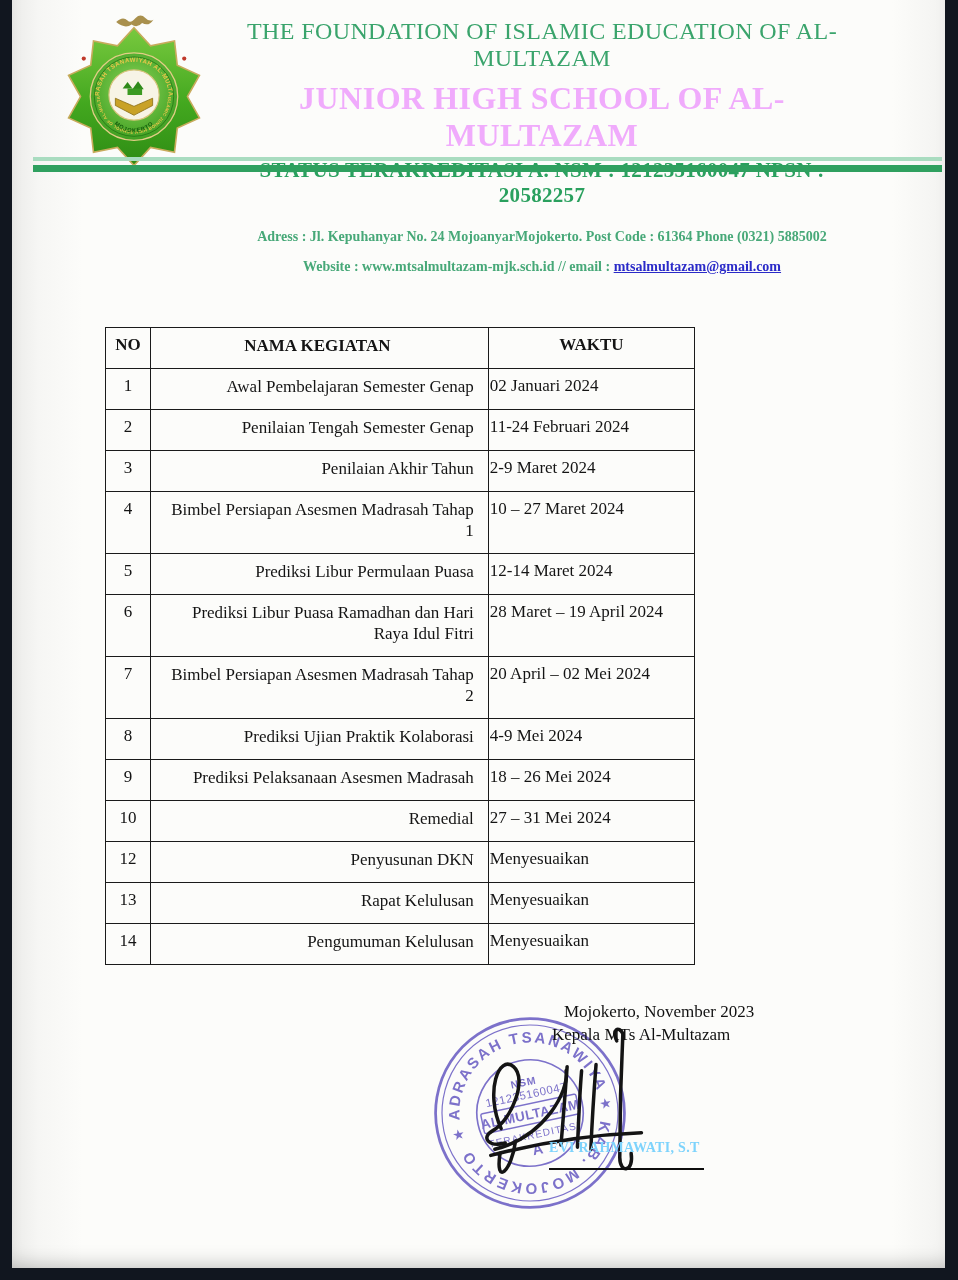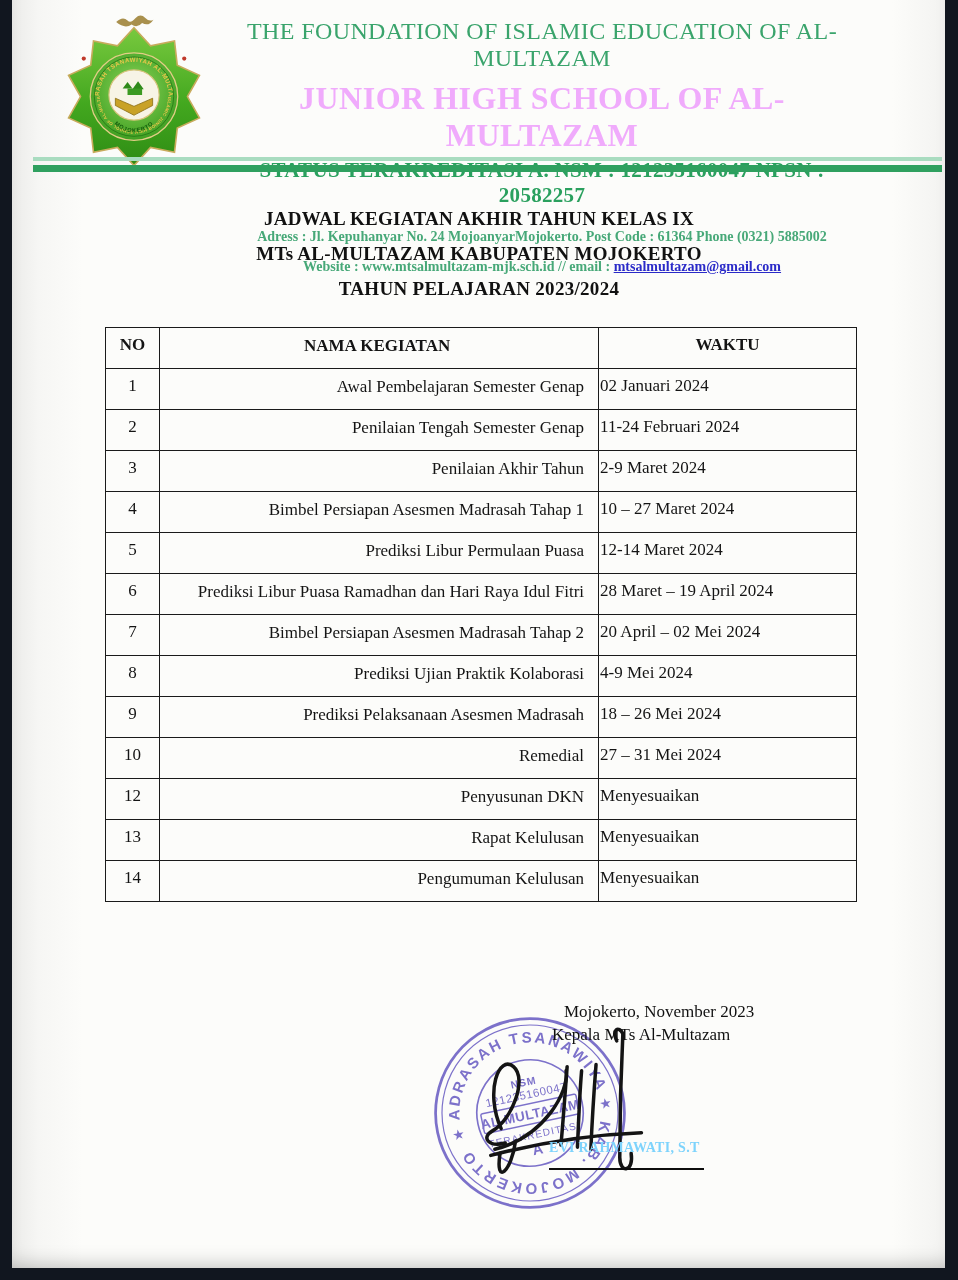--- a/index.html
+++ b/index.html
@@ -30,21 +30,21 @@
   .rule .thin{height:4px;background:#a9dcc0}
   .rule .gap{height:4px}
   .rule .thick{height:7px;background:#2fa05f}
 
   
   .title-block{position:absolute;left:0;top:208px;width:958px;text-align:center;color:#111}
   .title-block p{margin:0 0 13px;font-size:19px;font-weight:700;letter-spacing:.3px}
 
   
   table.sched{
-    position:absolute;left:105px;top:327px;width:752px;
+    position:absolute;left:105px;top:327px;width:590px;
     border-collapse:collapse;color:#141414;font-size:17px;
   }
   table.sched th,table.sched td{
     border:1.6px solid #1a1a1a;vertical-align:top;padding-top:7px;padding-bottom:12px;
   }
   table.sched th{font-weight:700;text-align:center;height:40px;box-sizing:border-box}
   table.sched td{height:41px;box-sizing:border-box}
   .c-no{width:50px;text-align:center}
   .c-act{width:405px;text-align:right;padding-left:10px;padding-right:14px;line-height:21px}
   .c-time{width:238px;text-align:left}
@@ -114,25 +114,20 @@
     <p class="lh-addr">Adress : Jl. Kepuhanyar No. 24 MojoanyarMojokerto. Post Code : 61364 Phone (0321) 5885002</p>
     <p class="lh-web"><span>Website : www.mtsalmultazam-mjk.sch.id // email : </span><a href="#">mtsalmultazam@gmail.com</a></p>
   </div>
 
   <div class="rule">
     <div class="thin"></div>
     <div class="gap"></div>
     <div class="thick"></div>
   </div>
 
-  <div class="title-block">
-    <p>JADWAL KEGIATAN AKHIR TAHUN KELAS IX</p>
-    <p>MTs AL-MULTAZAM KABUPATEN MOJOKERTO</p>
-    <p>TAHUN PELAJARAN 2023/2024</p>
-  </div>
 
   <table class="sched">
     <thead>
       <tr>
         <th class="c-no">NO</th>
         <th class="c-act">NAMA KEGIATAN</th>
         <th class="c-time">WAKTU</th>
       </tr>
     </thead>
     <tbody>

